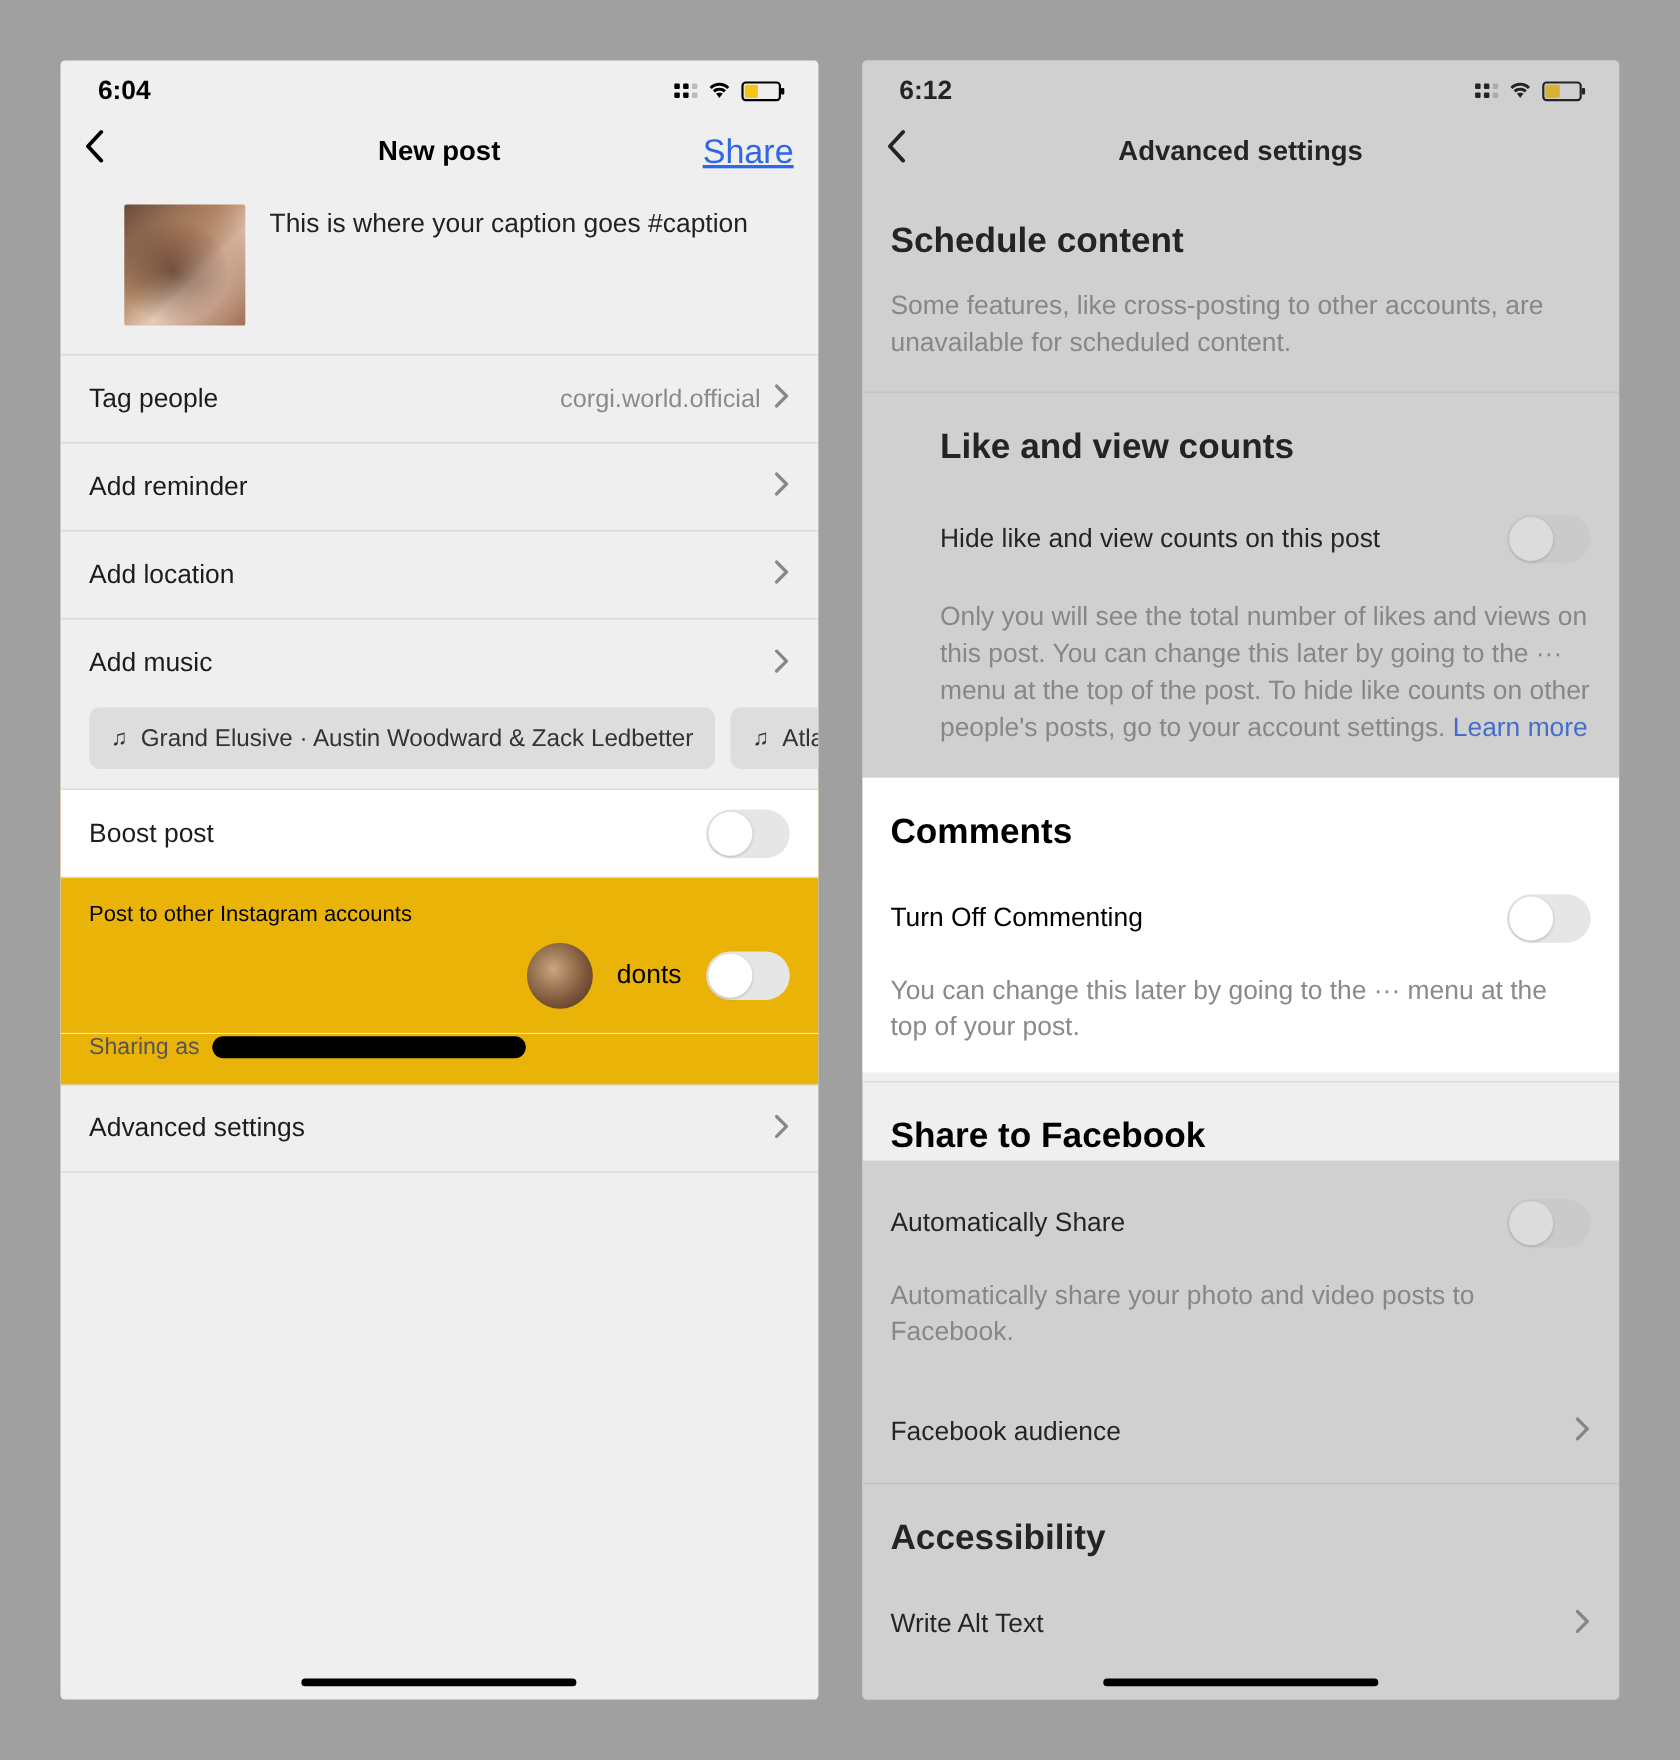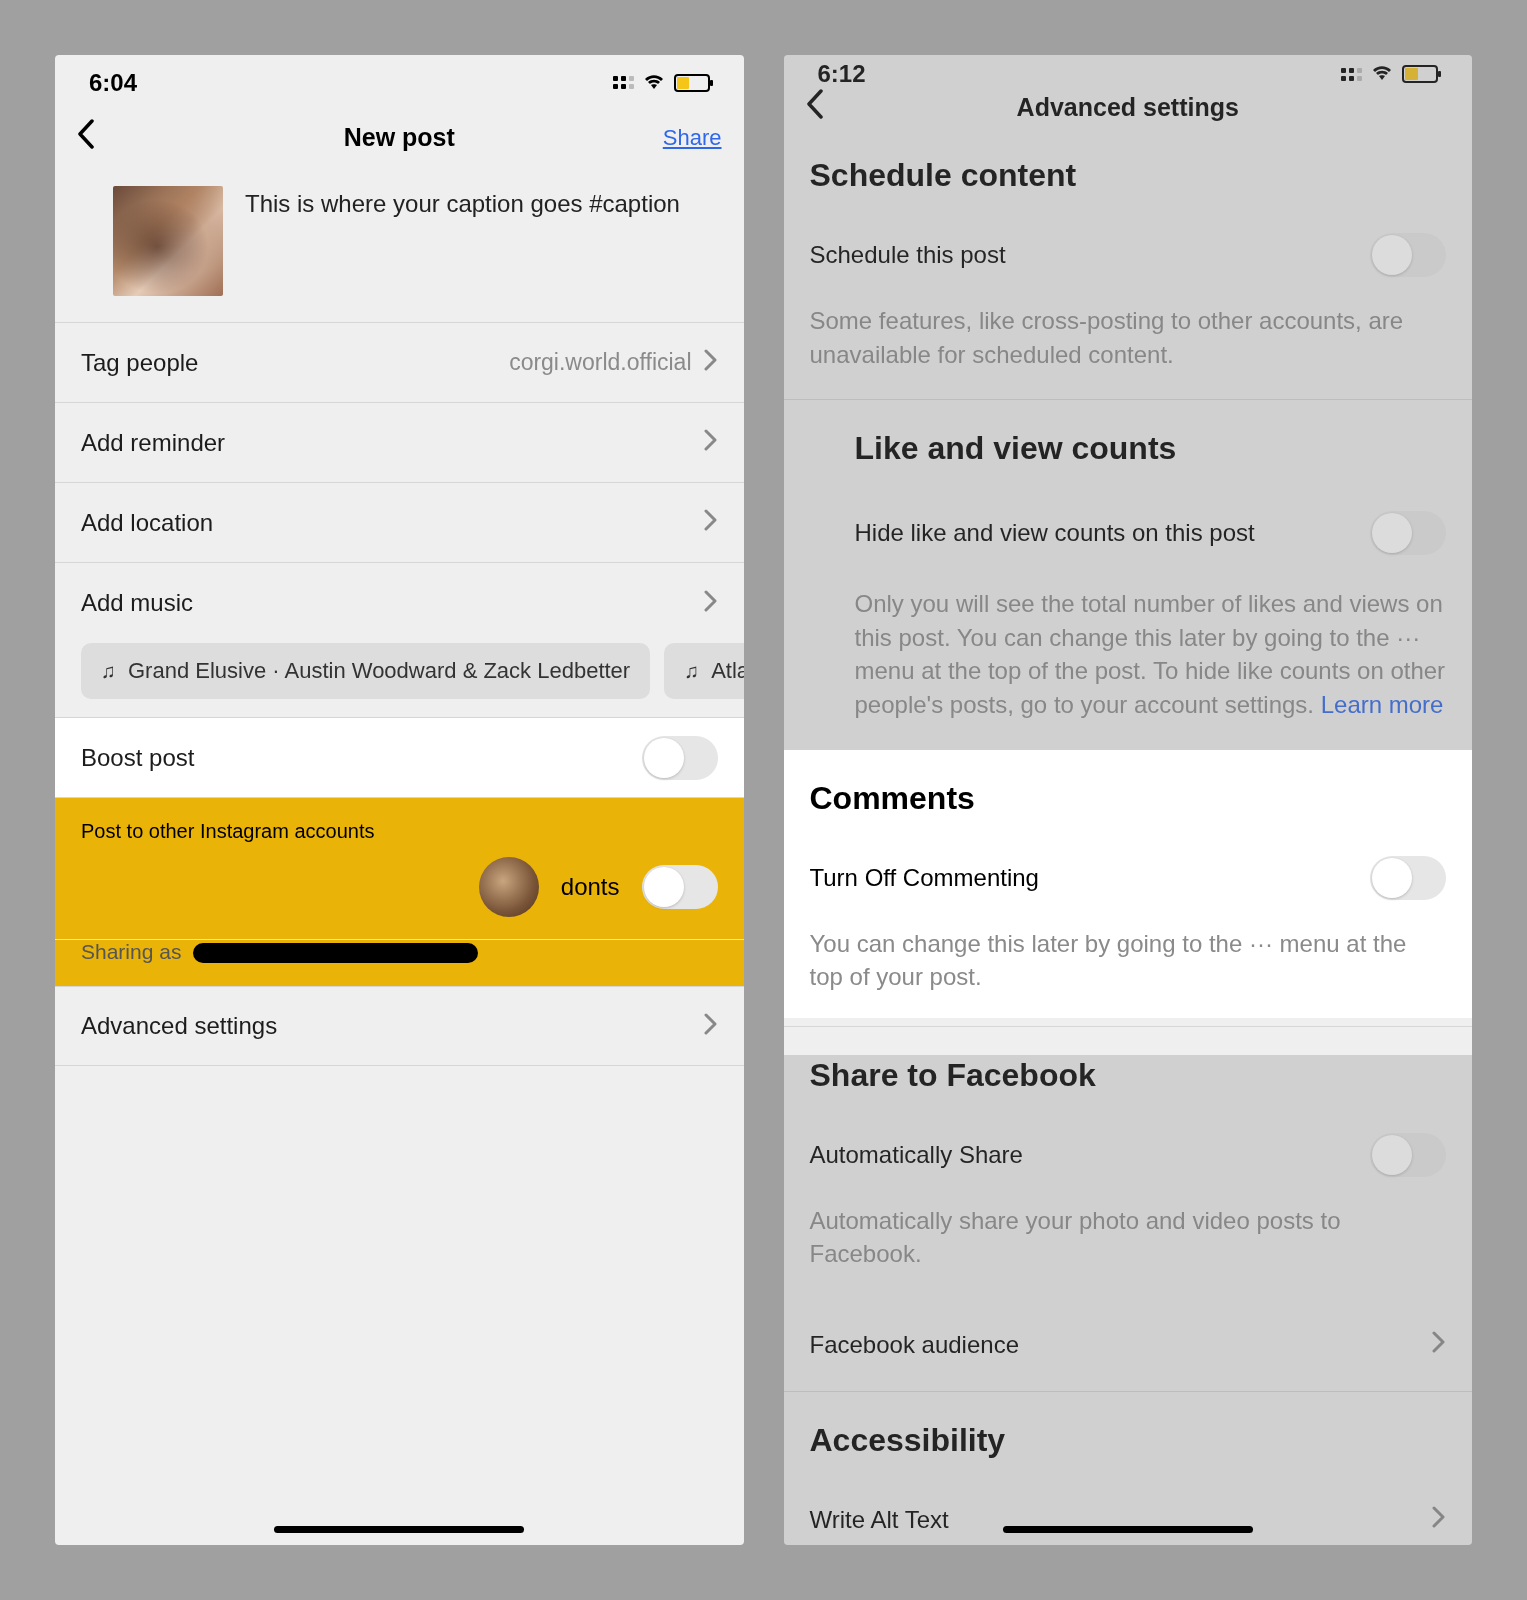--- a/index.html
+++ b/index.html
@@ -40,21 +40,21 @@
     padding: 0 22px;
   }
   .nav-title {
     font-size: 25px;
     font-weight: 600;
     position: absolute;
     left: 50%;
     transform: translateX(-50%);
   }
   .nav-action {
-    font-size: 22px;
+    font-size: 31px;
     color: #2f67e8;
     text-decoration: underline;
     font-weight: 500;
   }
   .back-chevron {
     font-size: 34px;
     font-weight: 400;
   }
   .caption-row {
     display:flex;
@@ -369,24 +369,20 @@
       <svg width="20" height="30" viewBox="0 0 20 30">
           <path d="M15 2 L3 15 L15 28" stroke="#000" stroke-width="3.5" fill="none" stroke-linecap="round" stroke-linejoin="round"></path>
         </svg>
     </span>
     <span class="nav-title">Advanced settings</span>
     <span style="width:20px"></span>
   </div>
 
   <div>
     <div class="section-header">Schedule content</div>
-    <div class="adv-row">
-      <span>Schedule this post</span>
-      <div class="toggle"></div>
-    </div>
     <div class="desc-text">Some features, like cross-posting to other accounts, are unavailable for scheduled content.</div>
   </div>
 
   <div style="border-top:1px solid #d6d6d6;padding-left:45px;">
     <div class="section-header">Like and view counts</div>
     <div class="adv-row" style="min-height:96px;">
       <span style="max-width:480px;">Hide like and view counts on this post</span>
       <div class="toggle"></div>
     </div>
     <div class="desc-text">

